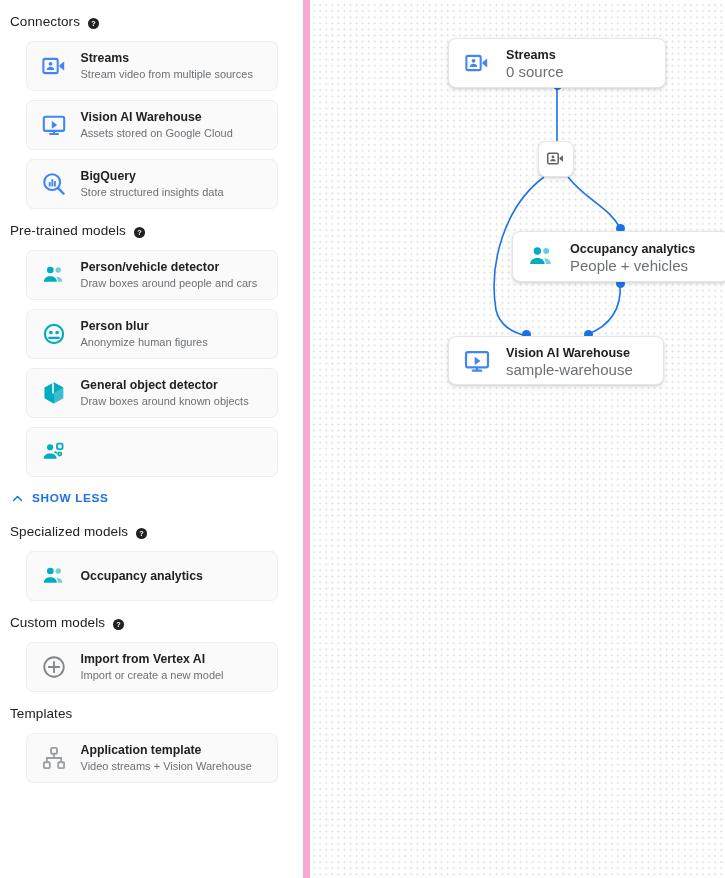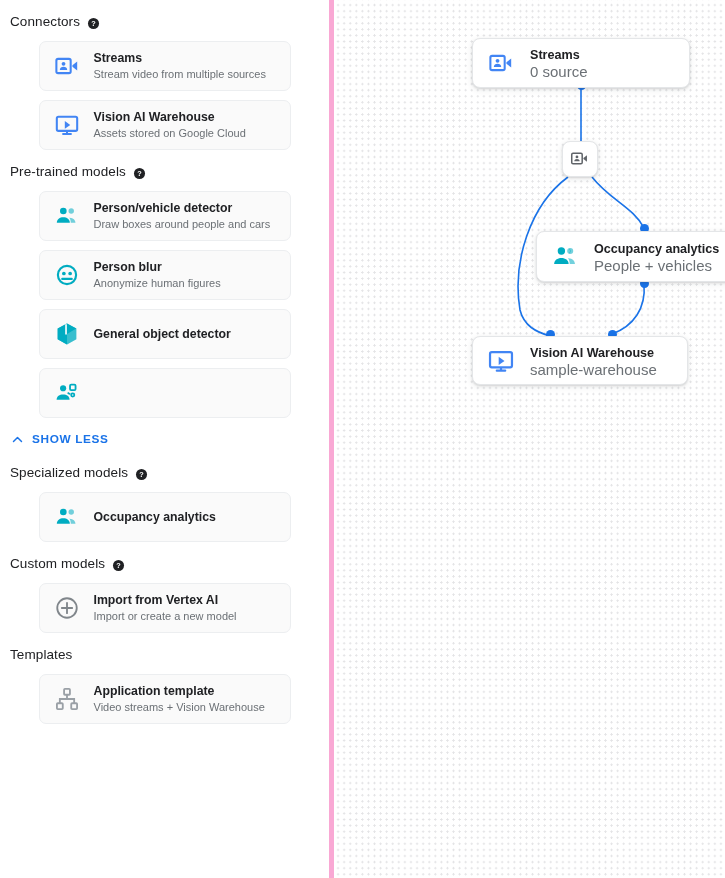--- a/index.html
+++ b/index.html
@@ -10,24 +10,24 @@
     overflow: hidden;
     background: #ffffff;
     font-family: "Liberation Sans", sans-serif;
     -webkit-font-smoothing: antialiased;
   }
   #root { position: relative; width: 725px; height: 878px; display: flex; }
 
   
   #sidebar {
     position: relative;
-    width: 334px;
+    width: 310px;
     height: 878px;
     background: #ffffff;
-    border-right: 5px solid #f9a8d4;
+    border-right: 7px solid #f9a8d4;
     padding: 0;
     overflow: hidden;
   }
   .section-head {
     display: flex;
     align-items: center;
     gap: 7px;
     padding: 0 0 0 10px;
     height: 20px;
     margin-top: 12px;
@@ -188,20 +188,37 @@
             <path d="M10 8.3l5 3.6-5 3.6z" fill="#4285f4"></path>
             <path d="M8.4 20.3h7.2" stroke="#4285f4" stroke-width="1.9" stroke-linecap="round"></path>
             <path d="M12 17.4v2.9" stroke="#4285f4" stroke-width="1.9"></path>
           </svg>
         </span>
         <span class="txt">
           <span class="t1">Vision AI Warehouse</span>
           <span class="t2">Assets stored on Google Cloud</span>
         </span>
       </div>
+      <div class="card">
+        <span class="ic">
+          <svg width="26" height="26" viewBox="0 0 24 24">
+            <circle cx="10.3" cy="10.3" r="7.3" fill="none" stroke="#4285f4" stroke-width="1.9"></circle>
+            <g fill="#4285f4">
+              <rect x="7.2" y="10.2" width="1.7" height="4.1"></rect>
+              <rect x="9.6" y="7.6" width="1.7" height="6.7"></rect>
+              <rect x="12" y="9.2" width="1.7" height="5.1"></rect>
+            </g>
+            <path d="M15.8 15.8l5 5" stroke="#4285f4" stroke-width="2.2" stroke-linecap="round"></path>
+          </svg>
+        </span>
+        <span class="txt">
+          <span class="t1">BigQuery</span>
+          <span class="t2">Store structured insights data</span>
+        </span>
+      </div>
       <div class="section-head">
         <span class="sh-title">Pre-trained models</span>
         <span class="help-icon"><svg width="13" height="13" viewBox="0 0 24 24">
             <circle cx="12" cy="12" r="10.2" fill="#202124"></circle>
             <text x="12" y="16.6" font-size="13.5" font-weight="bold" fill="#ffffff" text-anchor="middle" font-family="Liberation Sans, sans-serif">?</text>
           </svg></span>
       </div>
       <div class="card">
         <span class="ic">
           <svg width="26" height="26" viewBox="0 0 24 24">
@@ -237,20 +254,21 @@
           <svg width="26" height="26" viewBox="0 0 24 24">
             <path d="M12 2.4l8.6 4.6v9.8L12 21.6 3.4 16.8V7z" fill="#00acc1"></path>
             <path d="M12 2.4l8.6 4.6L12 11.9 3.4 7z" fill="#00acc1" opacity=".72"></path>
             <path d="M12 11.9v9.7L3.4 16.8V7z" fill="#00acc1" opacity=".88"></path>
             <path d="M12 11.9L20.6 7v9.8L12 21.6z" fill="#ffffff" opacity=".22"></path>
             <path d="M11.1 2.9v9.6" stroke="#ffffff" stroke-width="1.5"></path>
           </svg>
         </span>
         <span class="txt">
           <span class="t1">General object detector</span>
+          <span class="t2">Draw boxes around known objects</span>
         </span>
       </div>
       <div class="card">
         <span class="ic">
           <svg width="26" height="26" viewBox="0 0 24 24">
             <g fill="#00acc1">
               <circle cx="8.4" cy="7.6" r="2.85"></circle>
               <path d="M2.4 18.2c0-3.2 2.7-4.9 6-4.9s6 1.7 6 4.9z"></path>
               <rect x="14.8" y="4.2" width="5.1" height="5.1" rx="1.1" fill="none" stroke="#00acc1" stroke-width="1.7"></rect>
               <path d="M12.6 11.6l2.1 1.6" stroke="#00acc1" stroke-width="1.6"></path>

